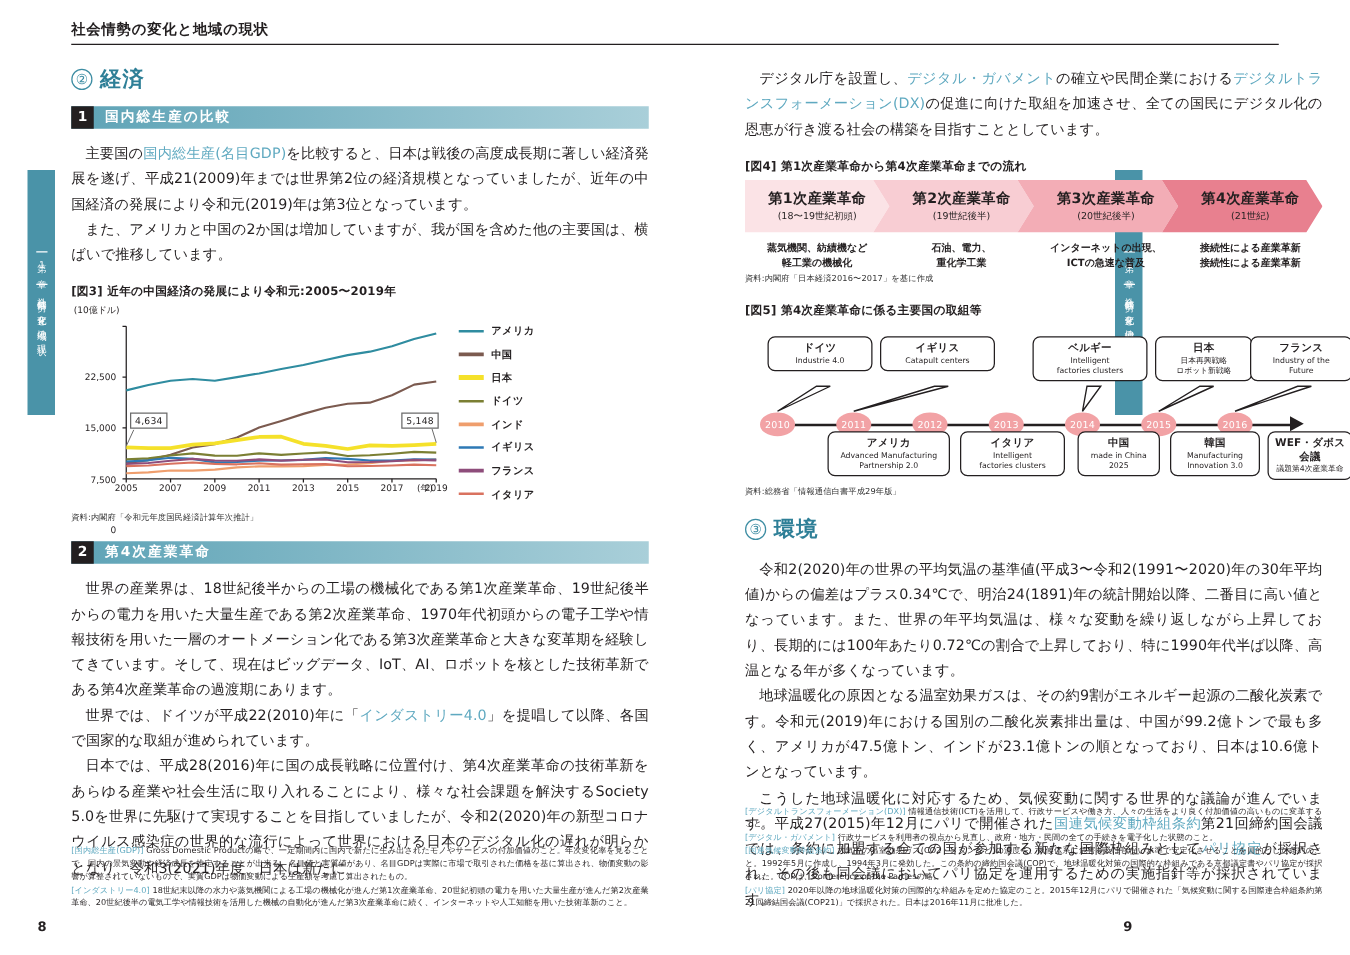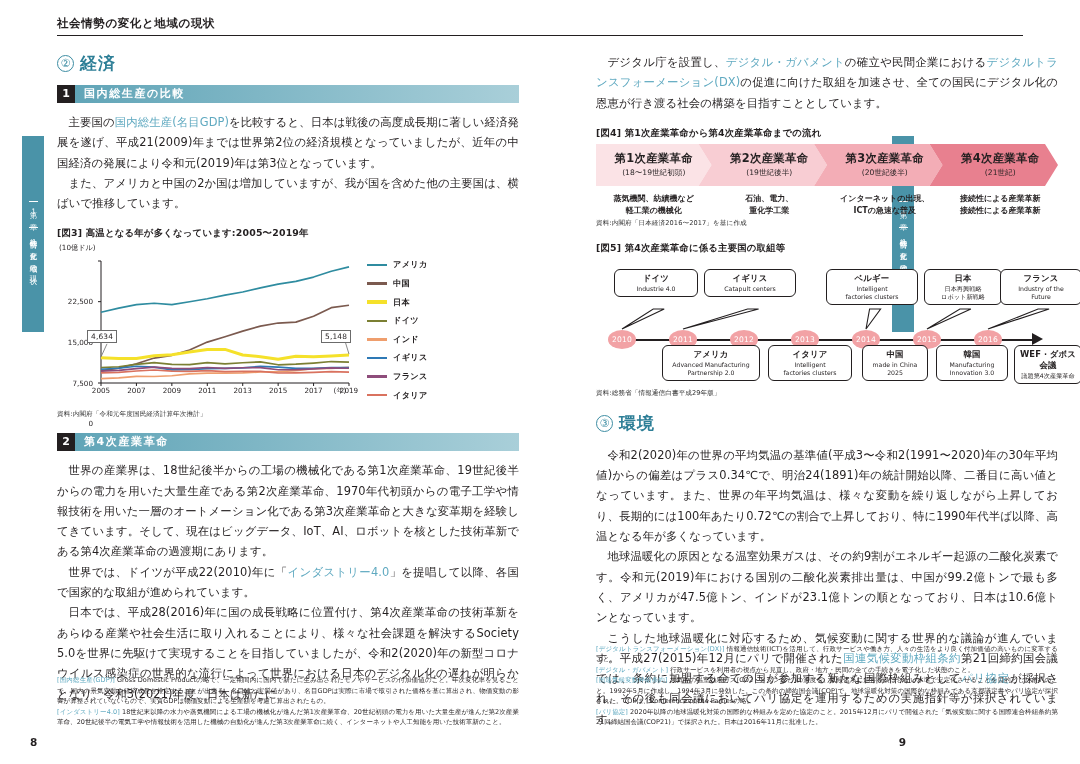--- a/index.html
+++ b/index.html
@@ -172,21 +172,21 @@
       <div class="n">1</div>
       <div class="t">国内総生産の比較</div>
     </div>
 
     <p class="body">
       <span>主要国の</span><span class="kw">国内総生産(名目GDP)</span><span>を比較すると、日本は戦後の高度成長期に著しい経済発展を遂げ、平成21(2009)年までは世界第2位の経済規模となっていましたが、近年の中国経済の発展により令和元(2019)年は第3位となっています。</span>
     </p>
     <p class="body">また、アメリカと中国の2か国は増加していますが、我が国を含めた他の主要国は、横ばいで推移しています。</p>
 
     <div>
-      <div class="fig-title">[図3] 高温となる年が多くなっています:2005〜2019年</div>
+      <div class="fig-title">[図3] 近年の中国経済の発展により令和元:2005〜2019年</div>
       <div class="axis-unit">(10億ドル)</div>
 
       <div class="chart-wrap">
         <div class="chart-box">
           <svg width="300" height="152" viewBox="0 0 300 152">
             <g id="yticks">
                 <line x1="41" x2="44" y1="130" y2="130" stroke="#231f20" stroke-width="1"></line>
                 <line x1="41" x2="44" y1="89.33333333333334" y2="89.33333333333334" stroke="#231f20" stroke-width="1"></line>
                 <line x1="41" x2="44" y1="48.66666666666667" y2="48.66666666666667" stroke="#231f20" stroke-width="1"></line>
                 <line x1="41" x2="44" y1="8" y2="8" stroke="#231f20" stroke-width="1"></line>
@@ -224,21 +224,21 @@
               <div class="xtick" style="left: 29px; top: 133px;">2005</div>
               <div class="xtick" style="left: 64.4286px; top: 133px;">2007</div>
               <div class="xtick" style="left: 99.8571px; top: 133px;">2009</div>
               <div class="xtick" style="left: 135.286px; top: 133px;">2011</div>
               <div class="xtick" style="left: 170.714px; top: 133px;">2013</div>
               <div class="xtick" style="left: 206.143px; top: 133px;">2015</div>
               <div class="xtick" style="left: 241.571px; top: 133px;">2017</div>
               <div class="xtick" style="left: 277px; top: 133px;">2019</div>
             </div>
           <div id="annotations">
-              <div class="callout" style="left: 30px; top: 76.8734px;">4,634</div>
+              <div class="callout" style="left: 47px; top: 76.8734px;">4,634</div>
               <div class="callout" style="left: 264px; top: 76.0864px;">5,148</div>
             </div>
           <div class="xtick" style="left:268px; top:133px; width:30px;">(年)</div>
         </div>
 
         <div class="legend" id="legend">
             <div class="legend-row">
               <span class="legend-line" style="background: rgb(47, 140, 160);"></span>
               <span class="legend-label">アメリカ</span>
             </div>

